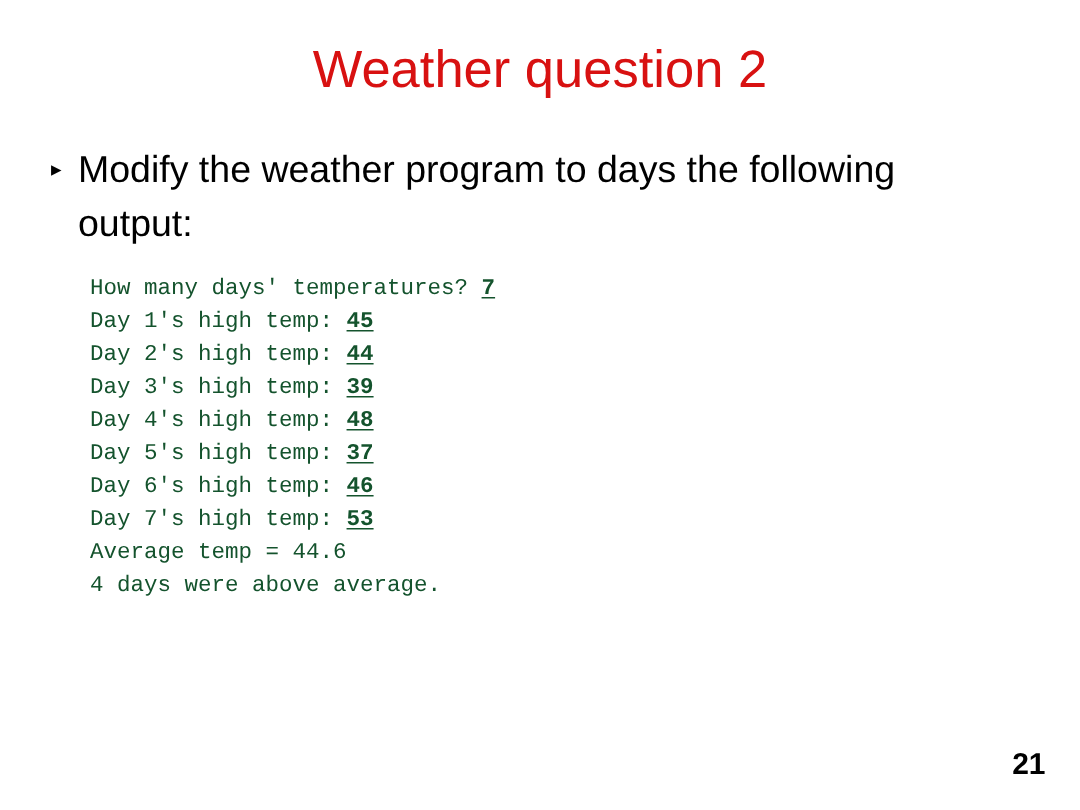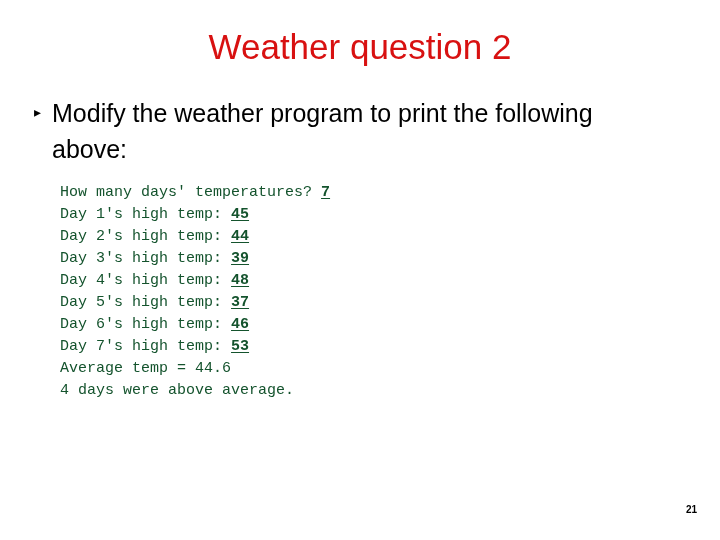--- a/index.html
+++ b/index.html
@@ -92,35 +92,35 @@
     text-underline-offset: 2px;
   }
 
   
   #page-number {
     position: absolute;
     right: 23px;
     bottom: 22px;
     color: #000000;
     font-family: "Liberation Sans", sans-serif;
-    font-size: 10px;
+    font-size: 20px;
     font-weight: bold;
     line-height: 16px;
   }
 </style>
 </head>
 <body>
 
 <div id="slide">
 
   <div id="slide-title">Weather question 2</div>
 
   <div id="bullet-block">
     <span id="bullet-marker">▸</span>
-    <span id="bullet-text">Modify the weather program to print the following above:</span>
+    <span id="bullet-text">Modify the weather program to days the following output:</span>
   </div>
 
   <div id="console-primary" class="console-block"><div class="console-line"><span>How many days' temperatures? </span><span class="user-input">7</span></div><div class="console-line"><span>Day 1's high temp: </span><span class="user-input">45</span></div><div class="console-line"><span>Day 2's high temp: </span><span class="user-input">44</span></div><div class="console-line"><span>Day 3's high temp: </span><span class="user-input">39</span></div><div class="console-line"><span>Day 4's high temp: </span><span class="user-input">48</span></div><div class="console-line"><span>Day 5's high temp: </span><span class="user-input">37</span></div><div class="console-line"><span>Day 6's high temp: </span><span class="user-input">46</span></div><div class="console-line"><span>Day 7's high temp: </span><span class="user-input">53</span></div><div class="console-line"><span>Average temp = 44.6</span></div><div class="console-line"><span>4 days were above average.</span></div></div>
 
 
   <div id="page-number">21</div>
 
 </div>
 
 </body></html>

